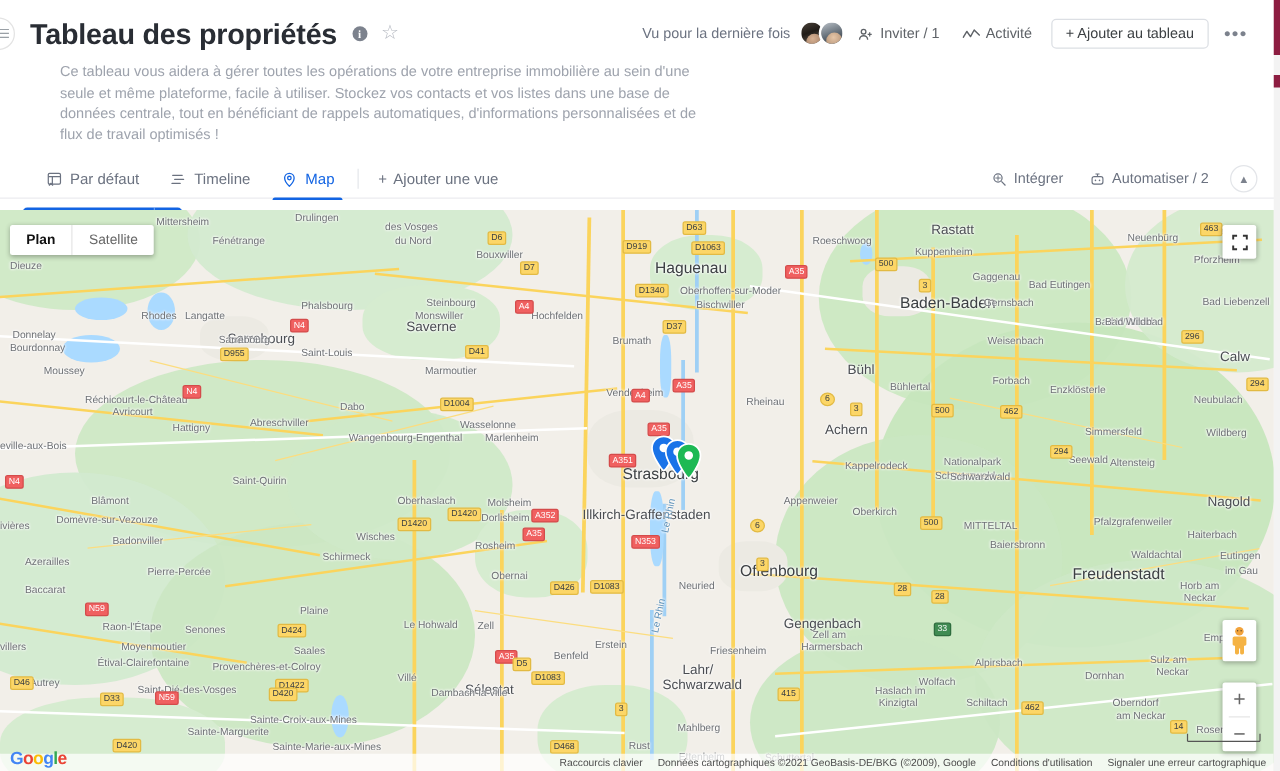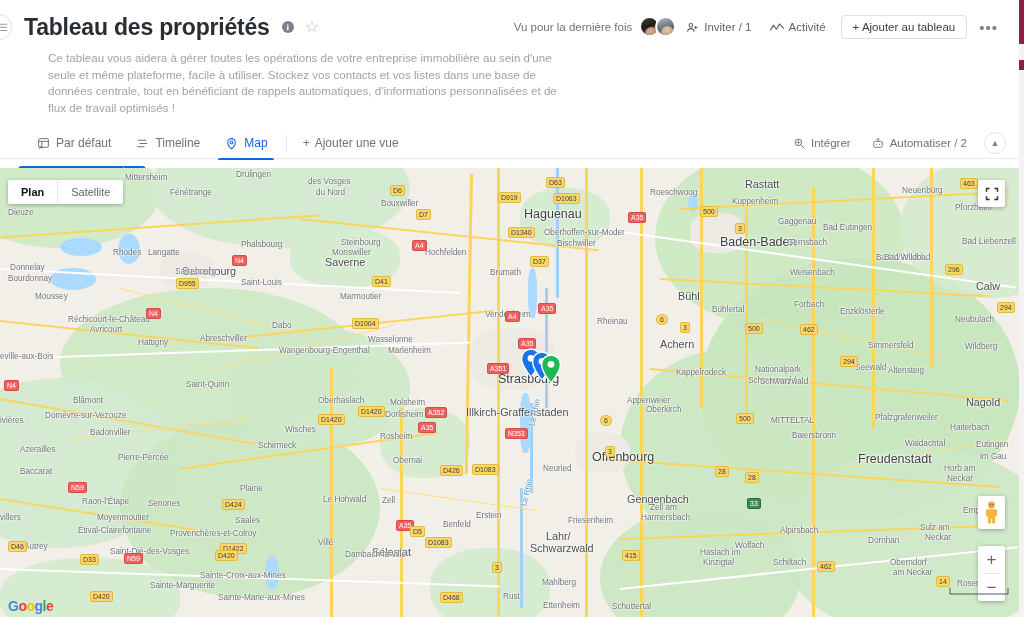--- a/index.html
+++ b/index.html
@@ -525,21 +525,21 @@
           <div class="plabel small" style="left: 748px; top: 208px;">Schwarzwald</div>
           <div class="plabel small" style="left: 855px; top: 195px;">Seewald</div>
           <div class="plabel small" style="left: 888px; top: 198px;">Altensteig</div>
           <div class="plabel small" style="left: 868px; top: 173px;">Simmersfeld</div>
           <div class="plabel small" style="left: 955px; top: 147px;">Neubulach</div>
           <div class="plabel small" style="left: 965px; top: 174px;">Wildberg</div>
           <div class="plabel small" style="left: 962px; top: 69px;">Bad Liebenzell</div>
           <div class="plabel small" style="left: 955px; top: 35px;">Pforzheim</div>
           <div class="plabel small" style="left: 884px; top: 85px;">Bad Wildbad</div>
           <div class="plabel small" style="left: 627px; top: 228px;">Appenweier</div>
-          <div class="plabel small" style="left: 646px; top: 237px;">Oberkirch</div>
+          <div class="plabel small" style="left: 682px; top: 237px;">Oberkirch</div>
           <div class="plabel small" style="left: 771px; top: 248px;">MITTELTAL</div>
           <div class="plabel small" style="left: 792px; top: 263px;">Baiersbronn</div>
           <div class="plabel small" style="left: 875px; top: 245px;">Pfalzgrafenweiler</div>
           <div class="plabel small" style="left: 905px; top: 271px;">Waldachtal</div>
           <div class="plabel small" style="left: 950px; top: 255px;">Haiterbach</div>
           <div class="plabel small" style="left: 976px; top: 272px;">Eutingen</div>
           <div class="plabel small" style="left: 980px; top: 284px;">im Gau</div>
           <div class="plabel small" style="left: 543px; top: 296px;">Neuried</div>
           <div class="plabel small" style="left: 476px; top: 343px;">Erstein</div>
           <div class="plabel small" style="left: 568px; top: 348px;">Friesenheim</div>
@@ -705,16 +705,22 @@
       <div class="gmark">
         <span style="color:#4285F4">G</span><span style="color:#EA4335">o</span><span style="color:#FBBC05">o</span><span style="color:#4285F4">g</span><span style="color:#34A853">l</span><span style="color:#EA4335">e</span>
       </div>
 
       <div class="scalebar">
         <svg width="60" height="8" viewBox="0 0 60 8">
             <path d="M1 1v6M59 1v6M1 7h58" stroke="#555" stroke-width="1" fill="none"></path>
           </svg>
       </div>
 
+      <div class="attrib">
+        <span>Raccourcis clavier</span>
+        <span>Données cartographiques ©2021 GeoBasis-DE/BKG (©2009), Google</span>
+        <span>Conditions d'utilisation</span>
+        <span>Signaler une erreur cartographique</span>
+      </div>
 
     </div>
   </div>
 </div>
 
 </body></html>

